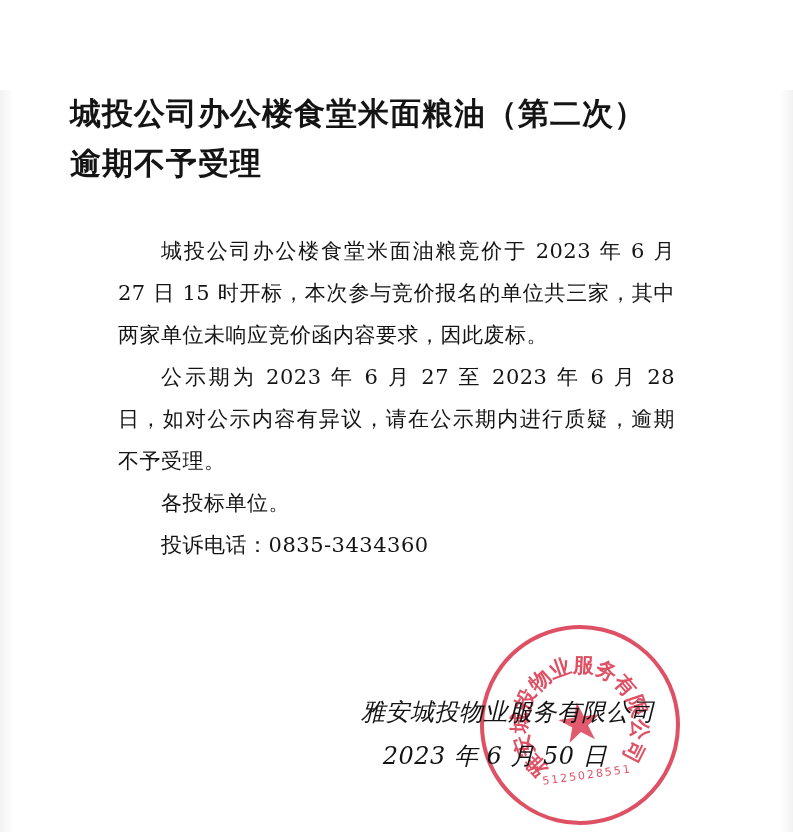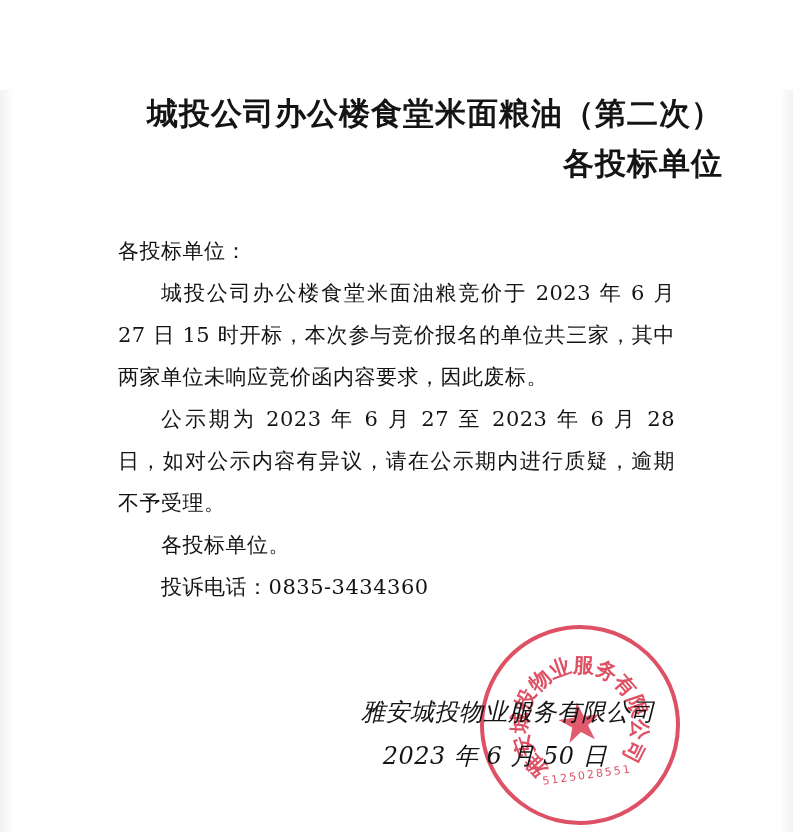--- a/index.html
+++ b/index.html
@@ -16,21 +16,21 @@
     overflow: hidden;
   }
   .page {
     position: relative;
     width: 793px;
     height: 832px;
     box-sizing: border-box;
     padding: 0;
   }
   .doc-title {
-    text-align: right;
+    text-align: left;
     font-weight: bold;
     font-size: 31px;
     line-height: 46px;
     letter-spacing: 1px;
     margin: 0;
     padding: 0 70px;
   }
   .title-line1 {
     display: block;
     margin-top: 90px;
@@ -151,25 +151,24 @@
 </head>
 <body>
 
 <div class="page">
 
   <div class="edge-shadow-left"></div>
   <div class="edge-shadow-right"></div>
 
   <h1 class="doc-title">
     <span class="title-line1">城投公司办公楼食堂米面粮油（第二次）</span>
-    <span class="title-line2">各投标单位</span>
+    <span class="title-line2">逾期不予受理</span>
   </h1>
 
   <div class="body-block">
-    <p class="salutation">各投标单位：</p>
     <p class="para">城投公司办公楼食堂米面油粮竞价于 2023 年 6 月 27 日 15 时开标，本次参与竞价报名的单位共三家，其中两家单位未响应竞价函内容要求，因此废标。</p>
     <p class="para">公示期为 2023 年 6 月 27 至 2023 年 6 月 28 日，如对公示内容有异议，请在公示期内进行质疑，逾期不予受理。</p>
     <p class="para">各投标单位。</p>
     <p class="para">投诉电话：0835-3434360</p>
   </div>
 
   <div class="seal">
     <div class="seal-inner"></div>
     <div class="seal-text" id="seal-ring-text">
         <span style="transform: rotate(-125deg) translate(-50%, -74px);">雅</span>

